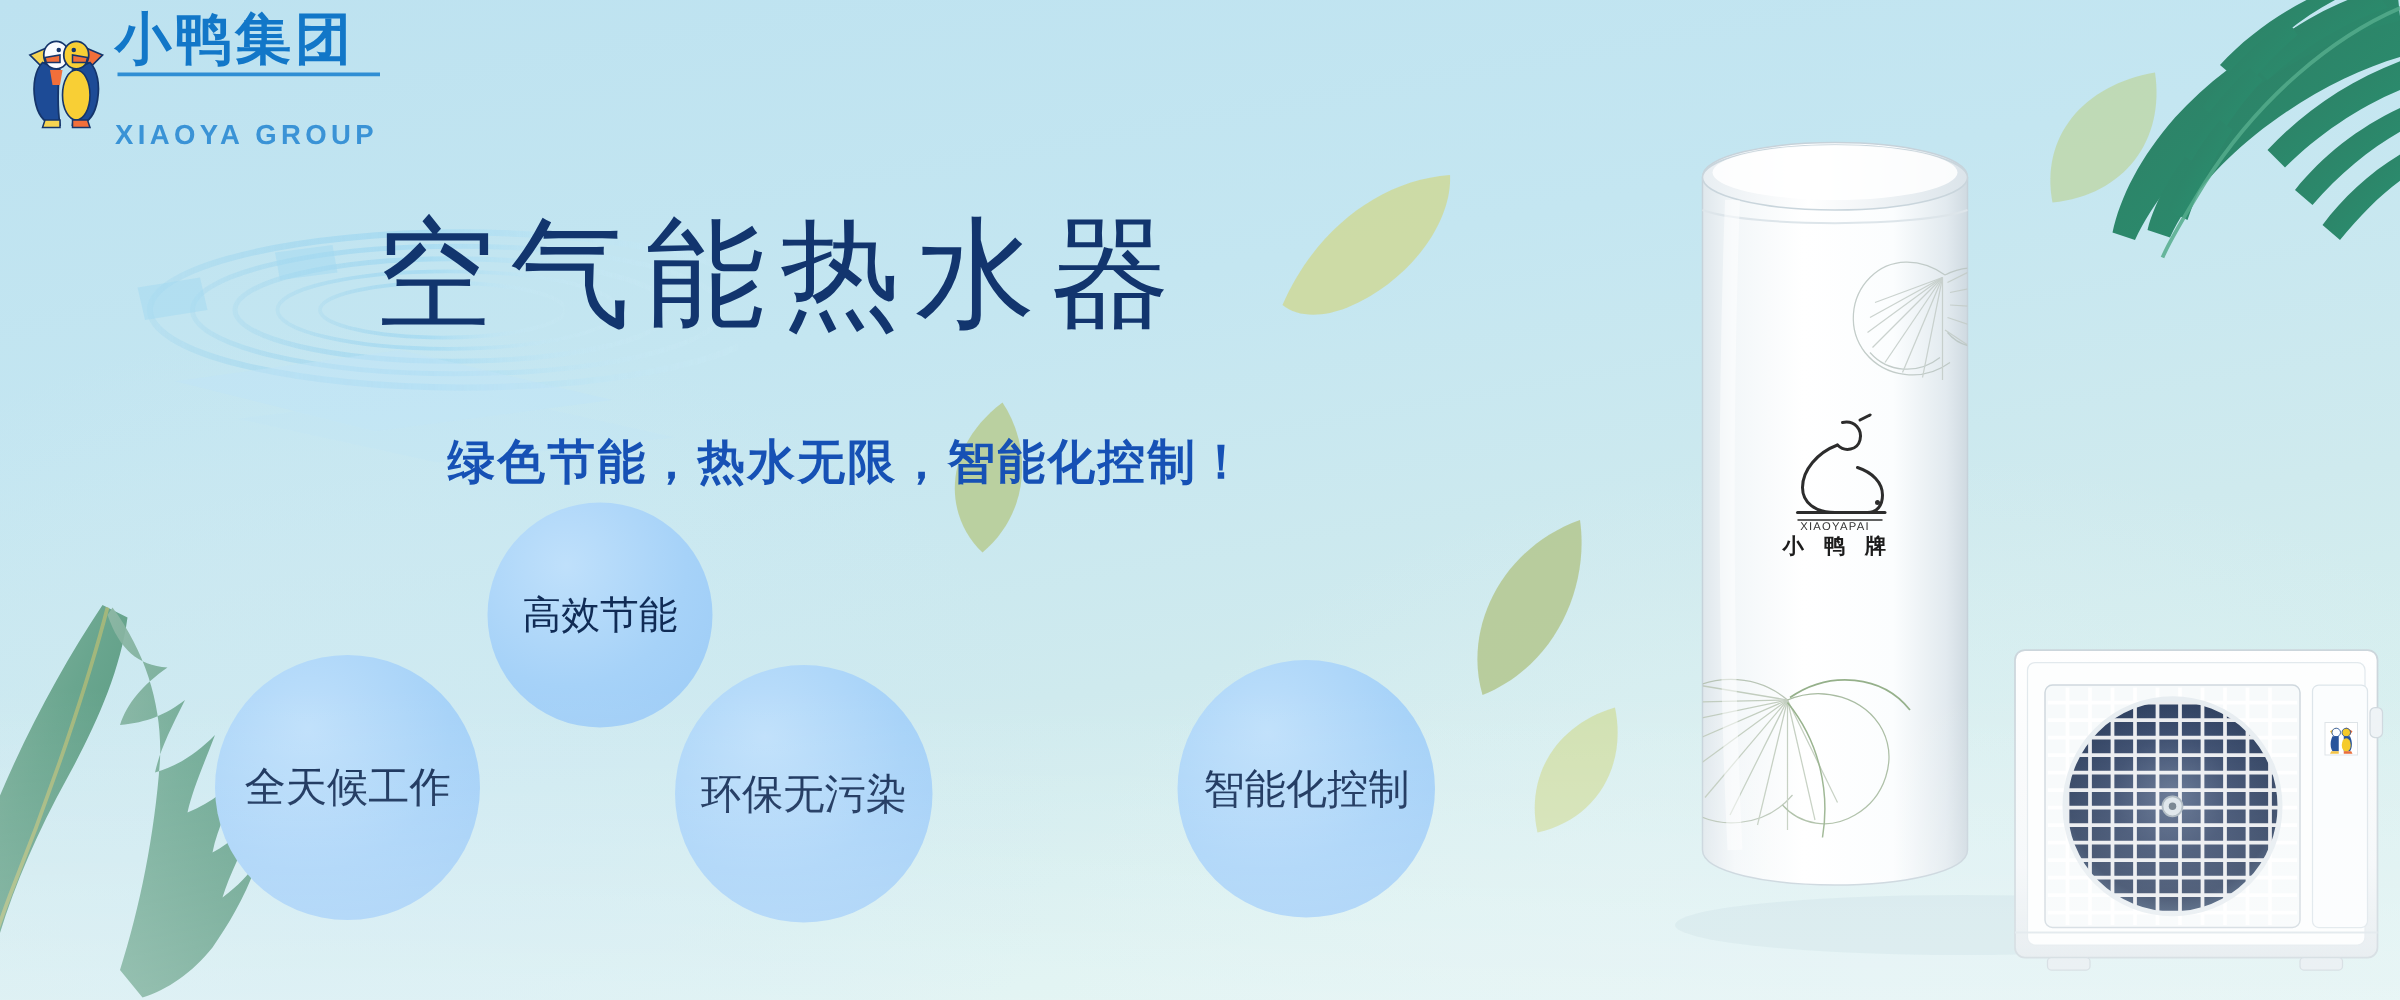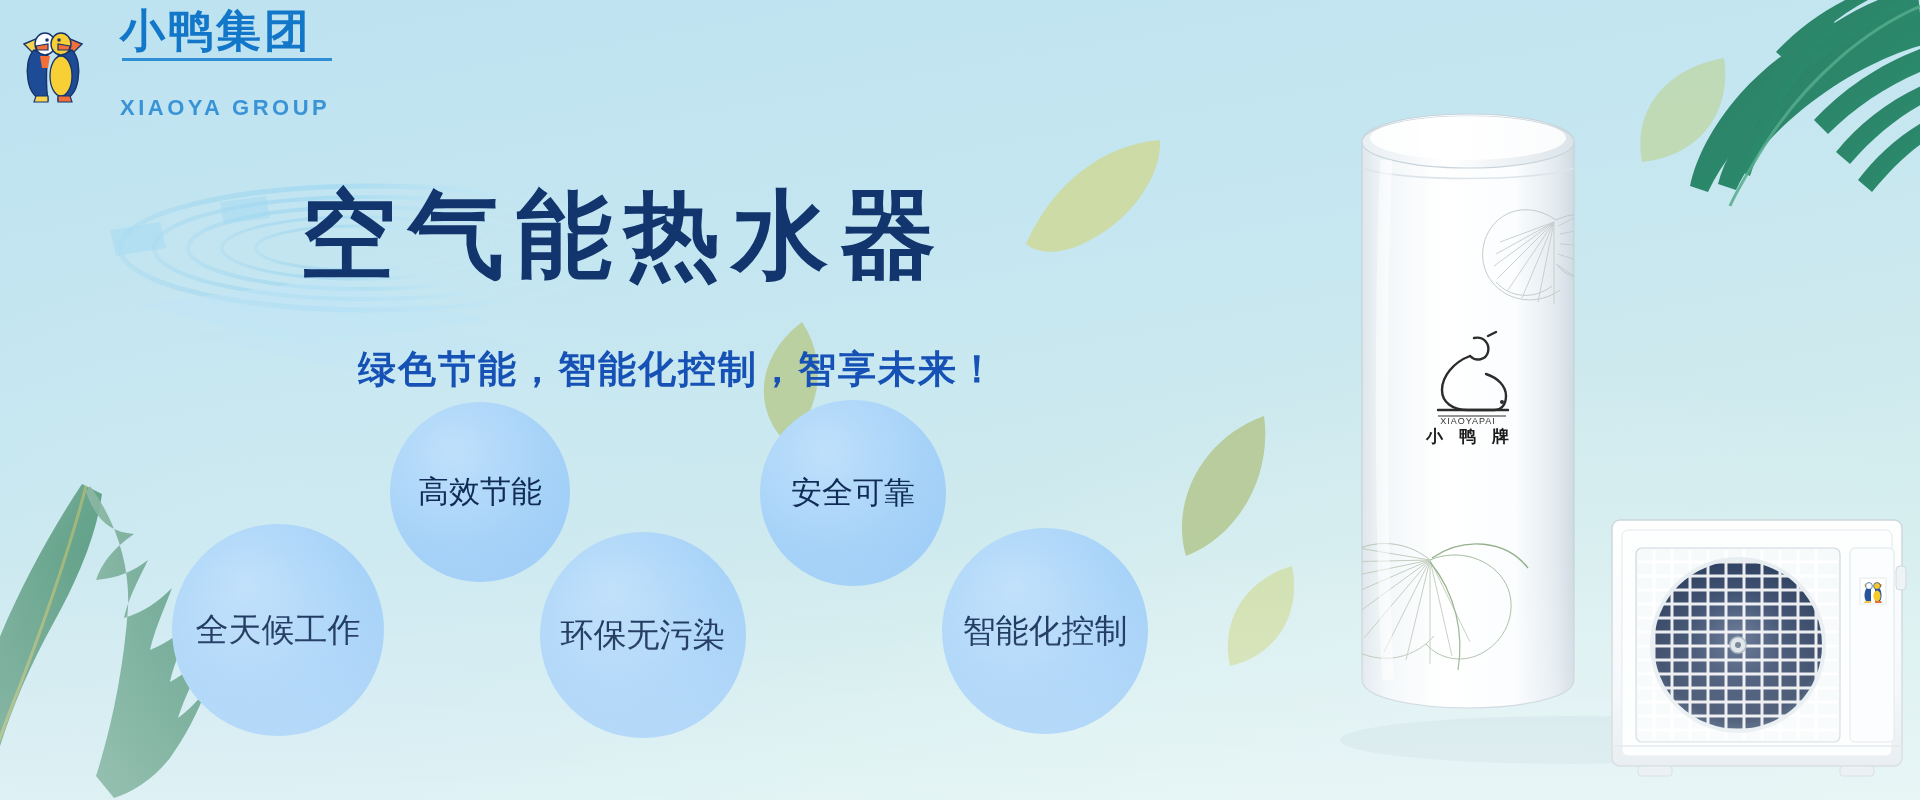--- a/index.html
+++ b/index.html
@@ -19,34 +19,34 @@
   .waves{position:absolute;left:70px;top:130px;width:520px;height:240px;opacity:.85;pointer-events:none;}
 
   
   .sheen{
     position:absolute;left:0;bottom:0;width:1920px;height:250px;
     background:linear-gradient(180deg,rgba(255,255,255,0) 0%,rgba(255,255,255,.28) 100%);
     pointer-events:none;
   }
 
   
-  .logo{position:absolute;left:14px;top:8px;display:flex;align-items:center;gap:28px;}
+  .logo{position:absolute;left:14px;top:8px;display:flex;align-items:center;gap:0;}
   .logo-mascots{width:78px;height:84px;display:block;}
   .logo-text{display:flex;flex-direction:column;line-height:1;}
   .logo-cn{
     font-size:45px;font-weight:bold;color:#1277c8;letter-spacing:3px;
     font-family:"DejaVu Sans","Liberation Sans",sans-serif;
   }
   .logo-rule{height:3px;background:#2f8ed4;margin:5px 0 4px 2px;width:100%;}
   .logo-en{font-size:22px;color:#3a93d6;letter-spacing:3.5px;font-weight:bold;margin-top:32px;}
 
   
   .headline{
-    position:absolute;left:300px;top:172px;
-    font-size:96px;font-weight:bold;color:#12356e;
+    position:absolute;left:300px;top:156px;
+    font-size:96px;font-weight:normal;color:#12356e;
     letter-spacing:12px;white-space:nowrap;
     font-family:"DejaVu Sans","Liberation Sans",sans-serif;
   }
   .subheadline{
     position:absolute;left:358px;top:344px;
     font-size:38px;font-weight:bold;color:#1651b5;
     letter-spacing:2px;white-space:nowrap;
     font-family:"DejaVu Sans","Liberation Sans",sans-serif;
   }
 
@@ -181,29 +181,26 @@
       </g>
     </svg>
     <div class="logo-text">
       <div class="logo-cn">小鸭集团</div>
       <div class="logo-rule"></div>
       <div class="logo-en">XIAOYA GROUP</div>
     </div>
   </div>
 
   <div class="headline">空气能热水器</div>
-  <div class="subheadline">绿色节能，智能化控制，智享未来！</div>
+  <div class="subheadline">绿色节能，热水无限，智能化控制！</div>
 
   <div class="bubble" style="left:390px;top:402px;width:180px;height:180px;font-size:31px;">
     <span>高效节能</span>
   </div>
 
-  <div class="bubble" style="left:760px;top:400px;width:186px;height:186px;font-size:31px;">
-    <span>安全可靠</span>
-  </div>
 
   <div class="bubble" style="left:172px;top:524px;width:212px;height:212px;font-size:33px;">
     <span>全天候工作</span>
   </div>
 
   <div class="bubble" style="left:540px;top:532px;width:206px;height:206px;font-size:33px;">
     <span>环保无污染</span>
   </div>
 
   <div class="bubble" style="left:942px;top:528px;width:206px;height:206px;font-size:33px;">

